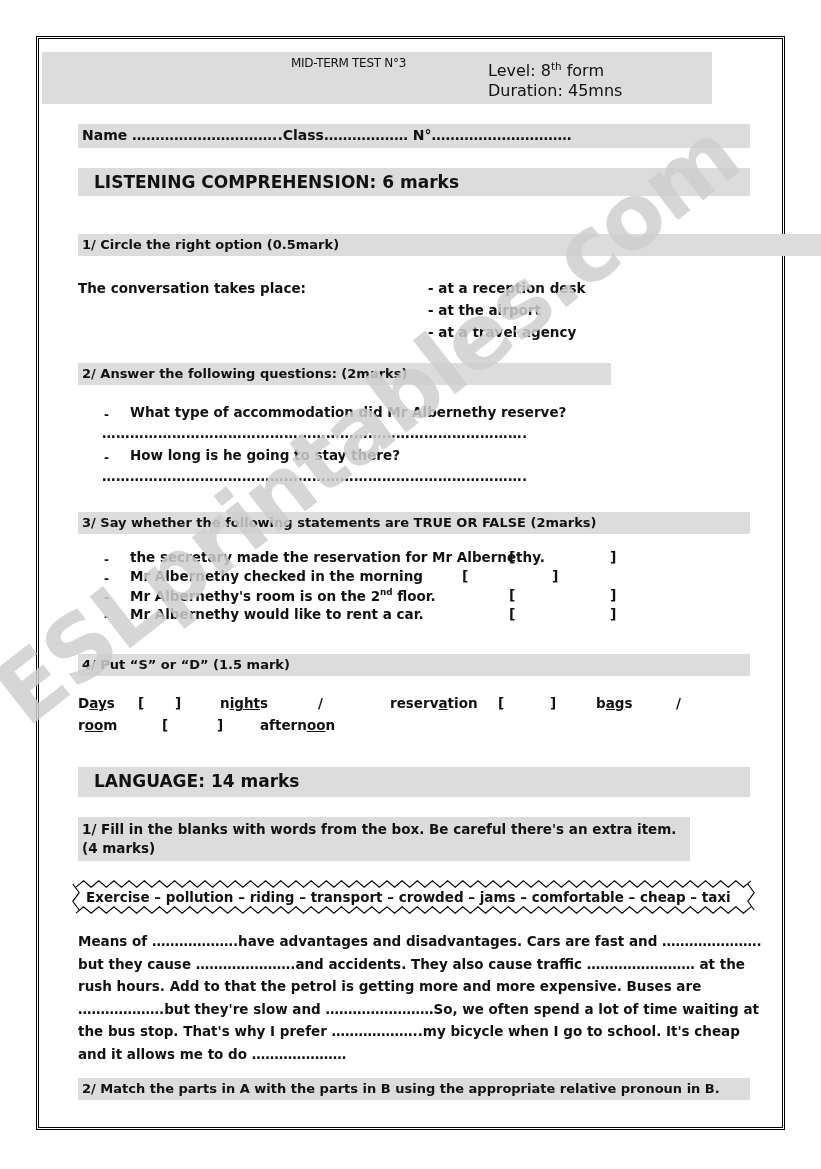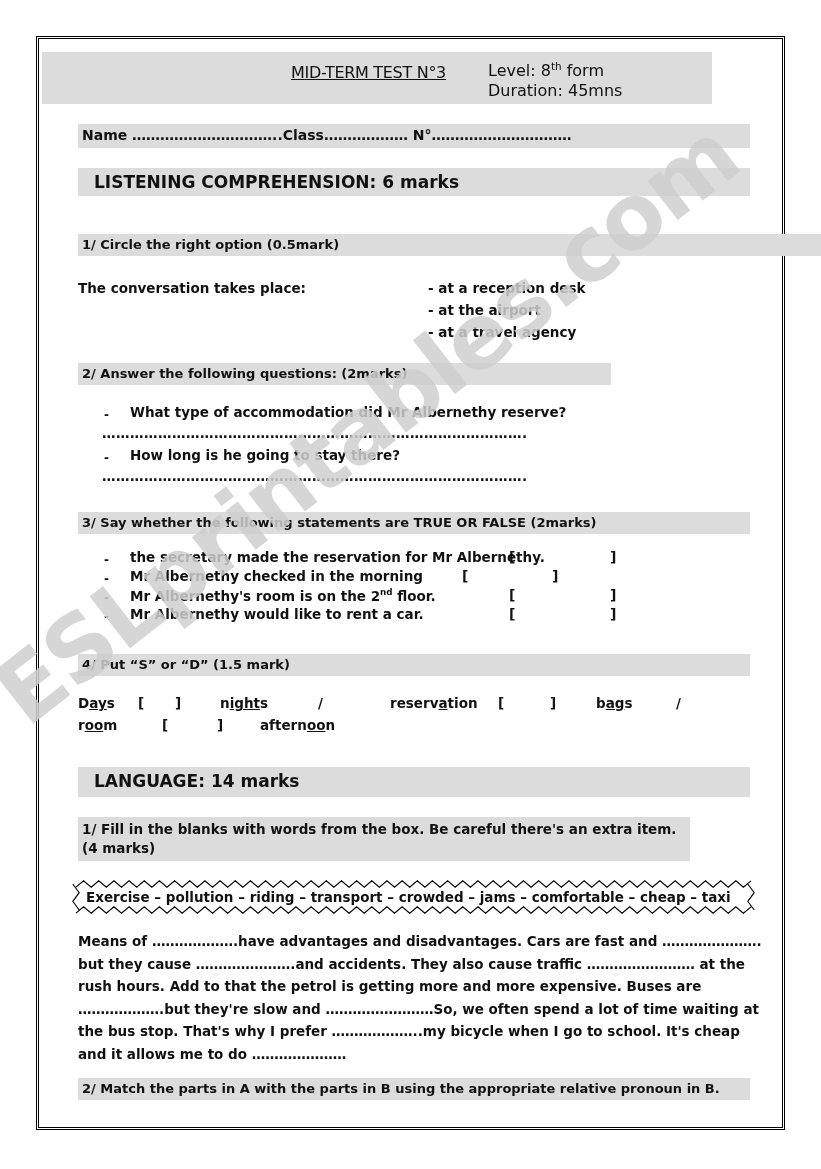--- a/index.html
+++ b/index.html
@@ -68,25 +68,24 @@
   }
 
   .abs { position: absolute; box-sizing: border-box; }
 
   
   #header-band {
     left: 0px; top: 10px; width: 670px; height: 52px;
   }
   #test-title {
     position: absolute;
-    left: 249px; top: 11px;
-    font-family: "DejaVu Sans", sans-serif;
-    font-size: 16px;
-    color: #111;
-    text-decoration: underline;
+    left: 249px; top: 4px;
+    font-family: "DejaVu Sans", sans-serif;
+    font-size: 12px;
+    color: #111;
     letter-spacing: -0.3px;
     white-space: nowrap;
   }
   #level-line {
     position: absolute;
     left: 446px; top: 8px;
     font-family: "DejaVu Sans", sans-serif;
     font-size: 16px;
     color: #111;
     white-space: nowrap;

